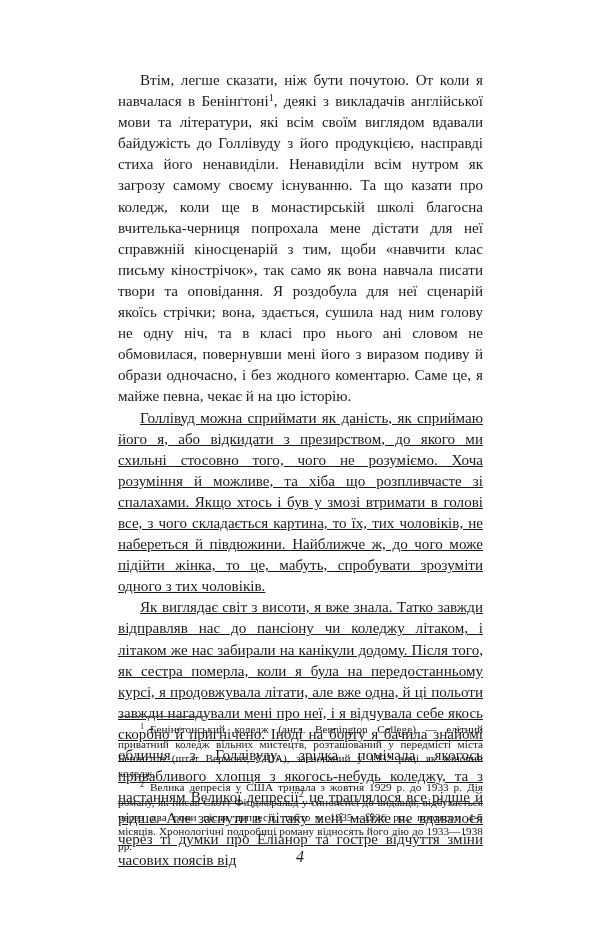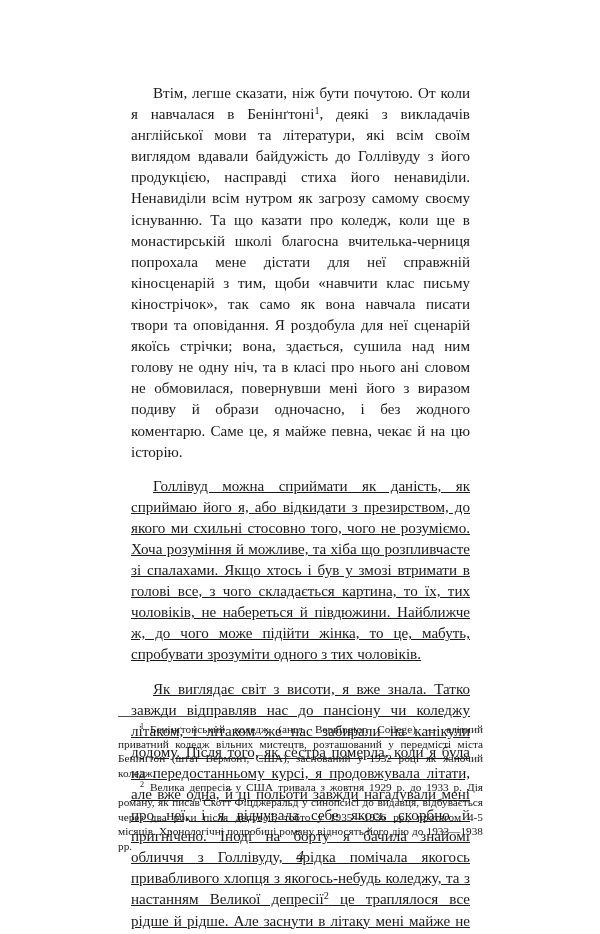--- a/index.html
+++ b/index.html
@@ -26,21 +26,21 @@
   }
 
   .textblock {
     position: absolute;
     left: 118px;
     top: 70px;
     width: 365px;
   }
 
   .para {
-    margin: 13px;
+    margin: 0;
     text-align: justify;
     text-justify: inter-word;
     font-size: 15.1px;
     line-height: 21.1px;
     text-indent: 22px;
     hyphens: manual;
     -webkit-hyphens: manual;
     word-spacing: 0.1px;
   }
 

